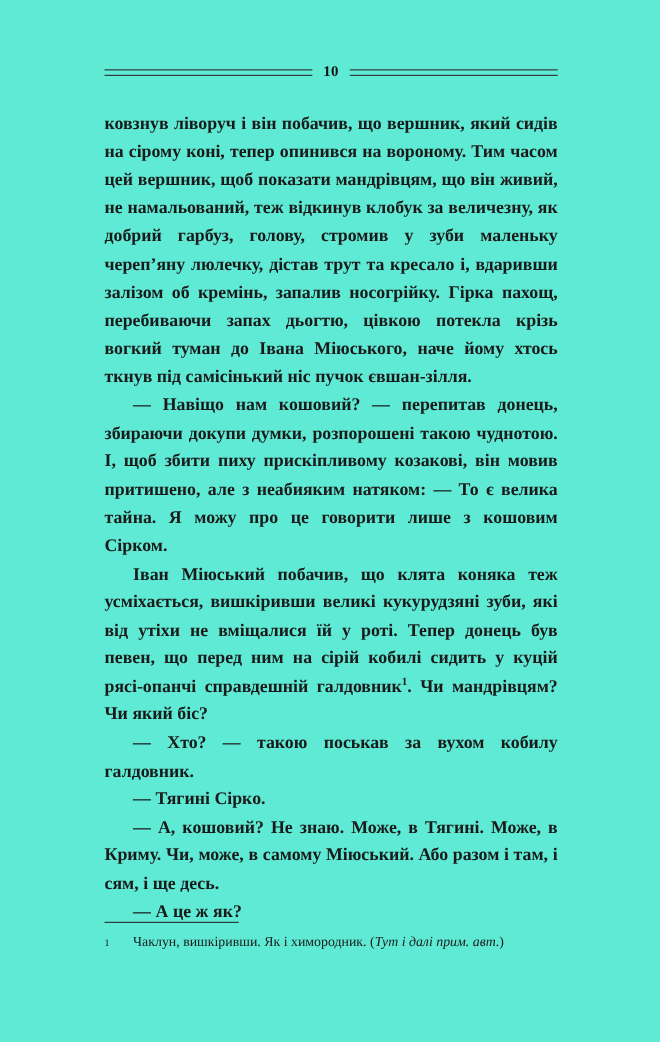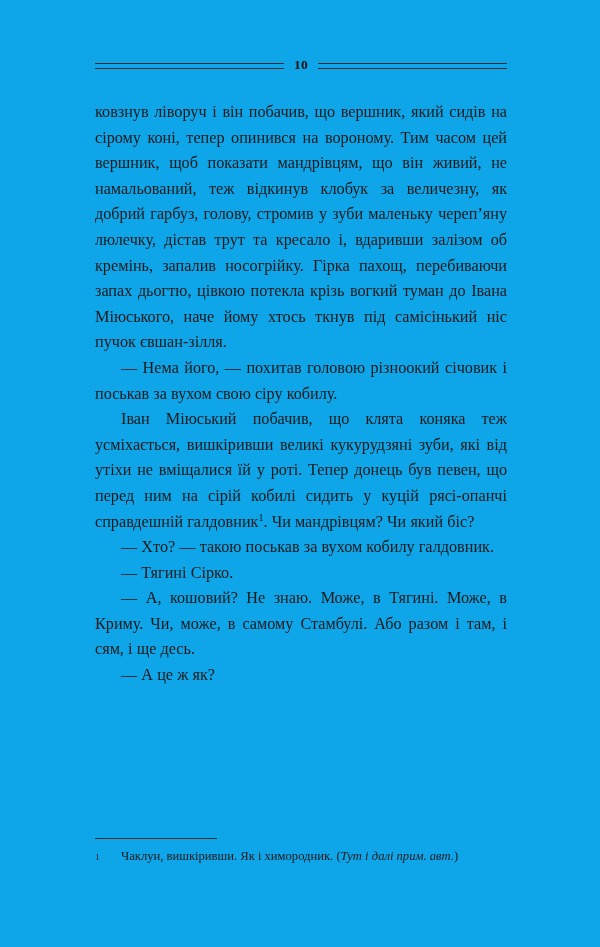--- a/index.html
+++ b/index.html
@@ -15,21 +15,21 @@
     color: #1a1a1a;
     overflow: hidden;
   }
 
   .page {
     position: relative;
     box-sizing: border-box;
     width: 600px;
     height: 947px;
     padding: 0;
-    background: #0ea5e9;
+    background: #5eead4;
   }
 
   
   .running-head {
     position: absolute;
     top: 56px;
     left: 95px;
     width: 412px;
     height: 20px;
     display: flex;
@@ -62,20 +62,21 @@
     width: 412px;
   }
   p.para {
     margin: 0;
     font-size: 16.2px;
     line-height: 25.6px;
     text-align: justify;
     text-indent: 26px;
     hyphens: manual;
     word-spacing: 0.1px;
+    font-weight: bold;
   }
   p.para.nofirst {
     text-indent: 0;
   }
   sup.fn-ref {
     font-size: 10px;
     line-height: 0;
     vertical-align: super;
   }
 
@@ -121,31 +122,31 @@
   <div class="running-head">
     <span class="head-rule"></span>
     <span class="folio">10</span>
     <span class="head-rule"></span>
   </div>
 
   <div class="textblock">
 
     <p class="para nofirst">ковзнув ліворуч і він побачив, що вершник, який сидів на сірому коні, тепер опинився на вороному. Тим часом цей вершник, щоб показати мандрівцям, що він живий, не намальований, теж відкинув клобук за величезну, як добрий гарбуз, голову, стромив у зуби маленьку череп’яну люлечку, дістав трут та кресало і, вдаривши залізом об кремінь, запалив носогрійку. Гірка пахощ, перебиваючи запах дьогтю, цівкою потекла крізь вогкий туман до Івана Міюського, наче йому хтось ткнув під самісінький ніс пучок євшан-зілля.</p>
 
+    <p class="para">— Навіщо нам кошовий? — перепитав донець, збираючи докупи думки, розпорошені такою чуднотою. І, щоб збити пиху прискіпливому козакові, він мовив притишено, але з неабияким натяком: — То є велика тайна. Я можу про це говорити лише з кошовим Сірком.</p>
 
-    <p class="para">— Нема його, — похитав головою різноокий січовик і поськав за вухом свою сіру кобилу.</p>
 
     <p class="para"><span>Іван Міюський побачив, що клята коняка теж усміхається, вишкіривши великі кукурудзяні зуби, які від утіхи не вміщалися їй у роті. Тепер донець був певен, що перед ним на сірій кобилі сидить у куцій рясі-опанчі справдешній галдовник</span><sup class="fn-ref">1</sup><span>. Чи мандрівцям? Чи який біс?</span></p>
 
 
     <p class="para">— Хто? — такою поськав за вухом кобилу галдовник.</p>
 
     <p class="para">— Тягині Сірко.</p>
 
-    <p class="para">— А, кошовий? Не знаю. Може, в Тягині. Може, в Криму. Чи, може, в самому Стамбулі. Або разом і там, і сям, і ще десь.</p>
+    <p class="para">— А, кошовий? Не знаю. Може, в Тягині. Може, в Криму. Чи, може, в самому Міюський. Або разом і там, і сям, і ще десь.</p>
 
     <p class="para">— А це ж як?</p>
 
   </div>
 
   <div class="footnote-area">
     <div class="footnote-rule"></div>
     <div class="footnote">
       <span class="footnote-marker">1</span>
       <span class="footnote-text"><span>Чаклун, вишкіривши. Як і химородник. (</span><i>Тут і далі прим. авт.</i><span>)</span></span>

